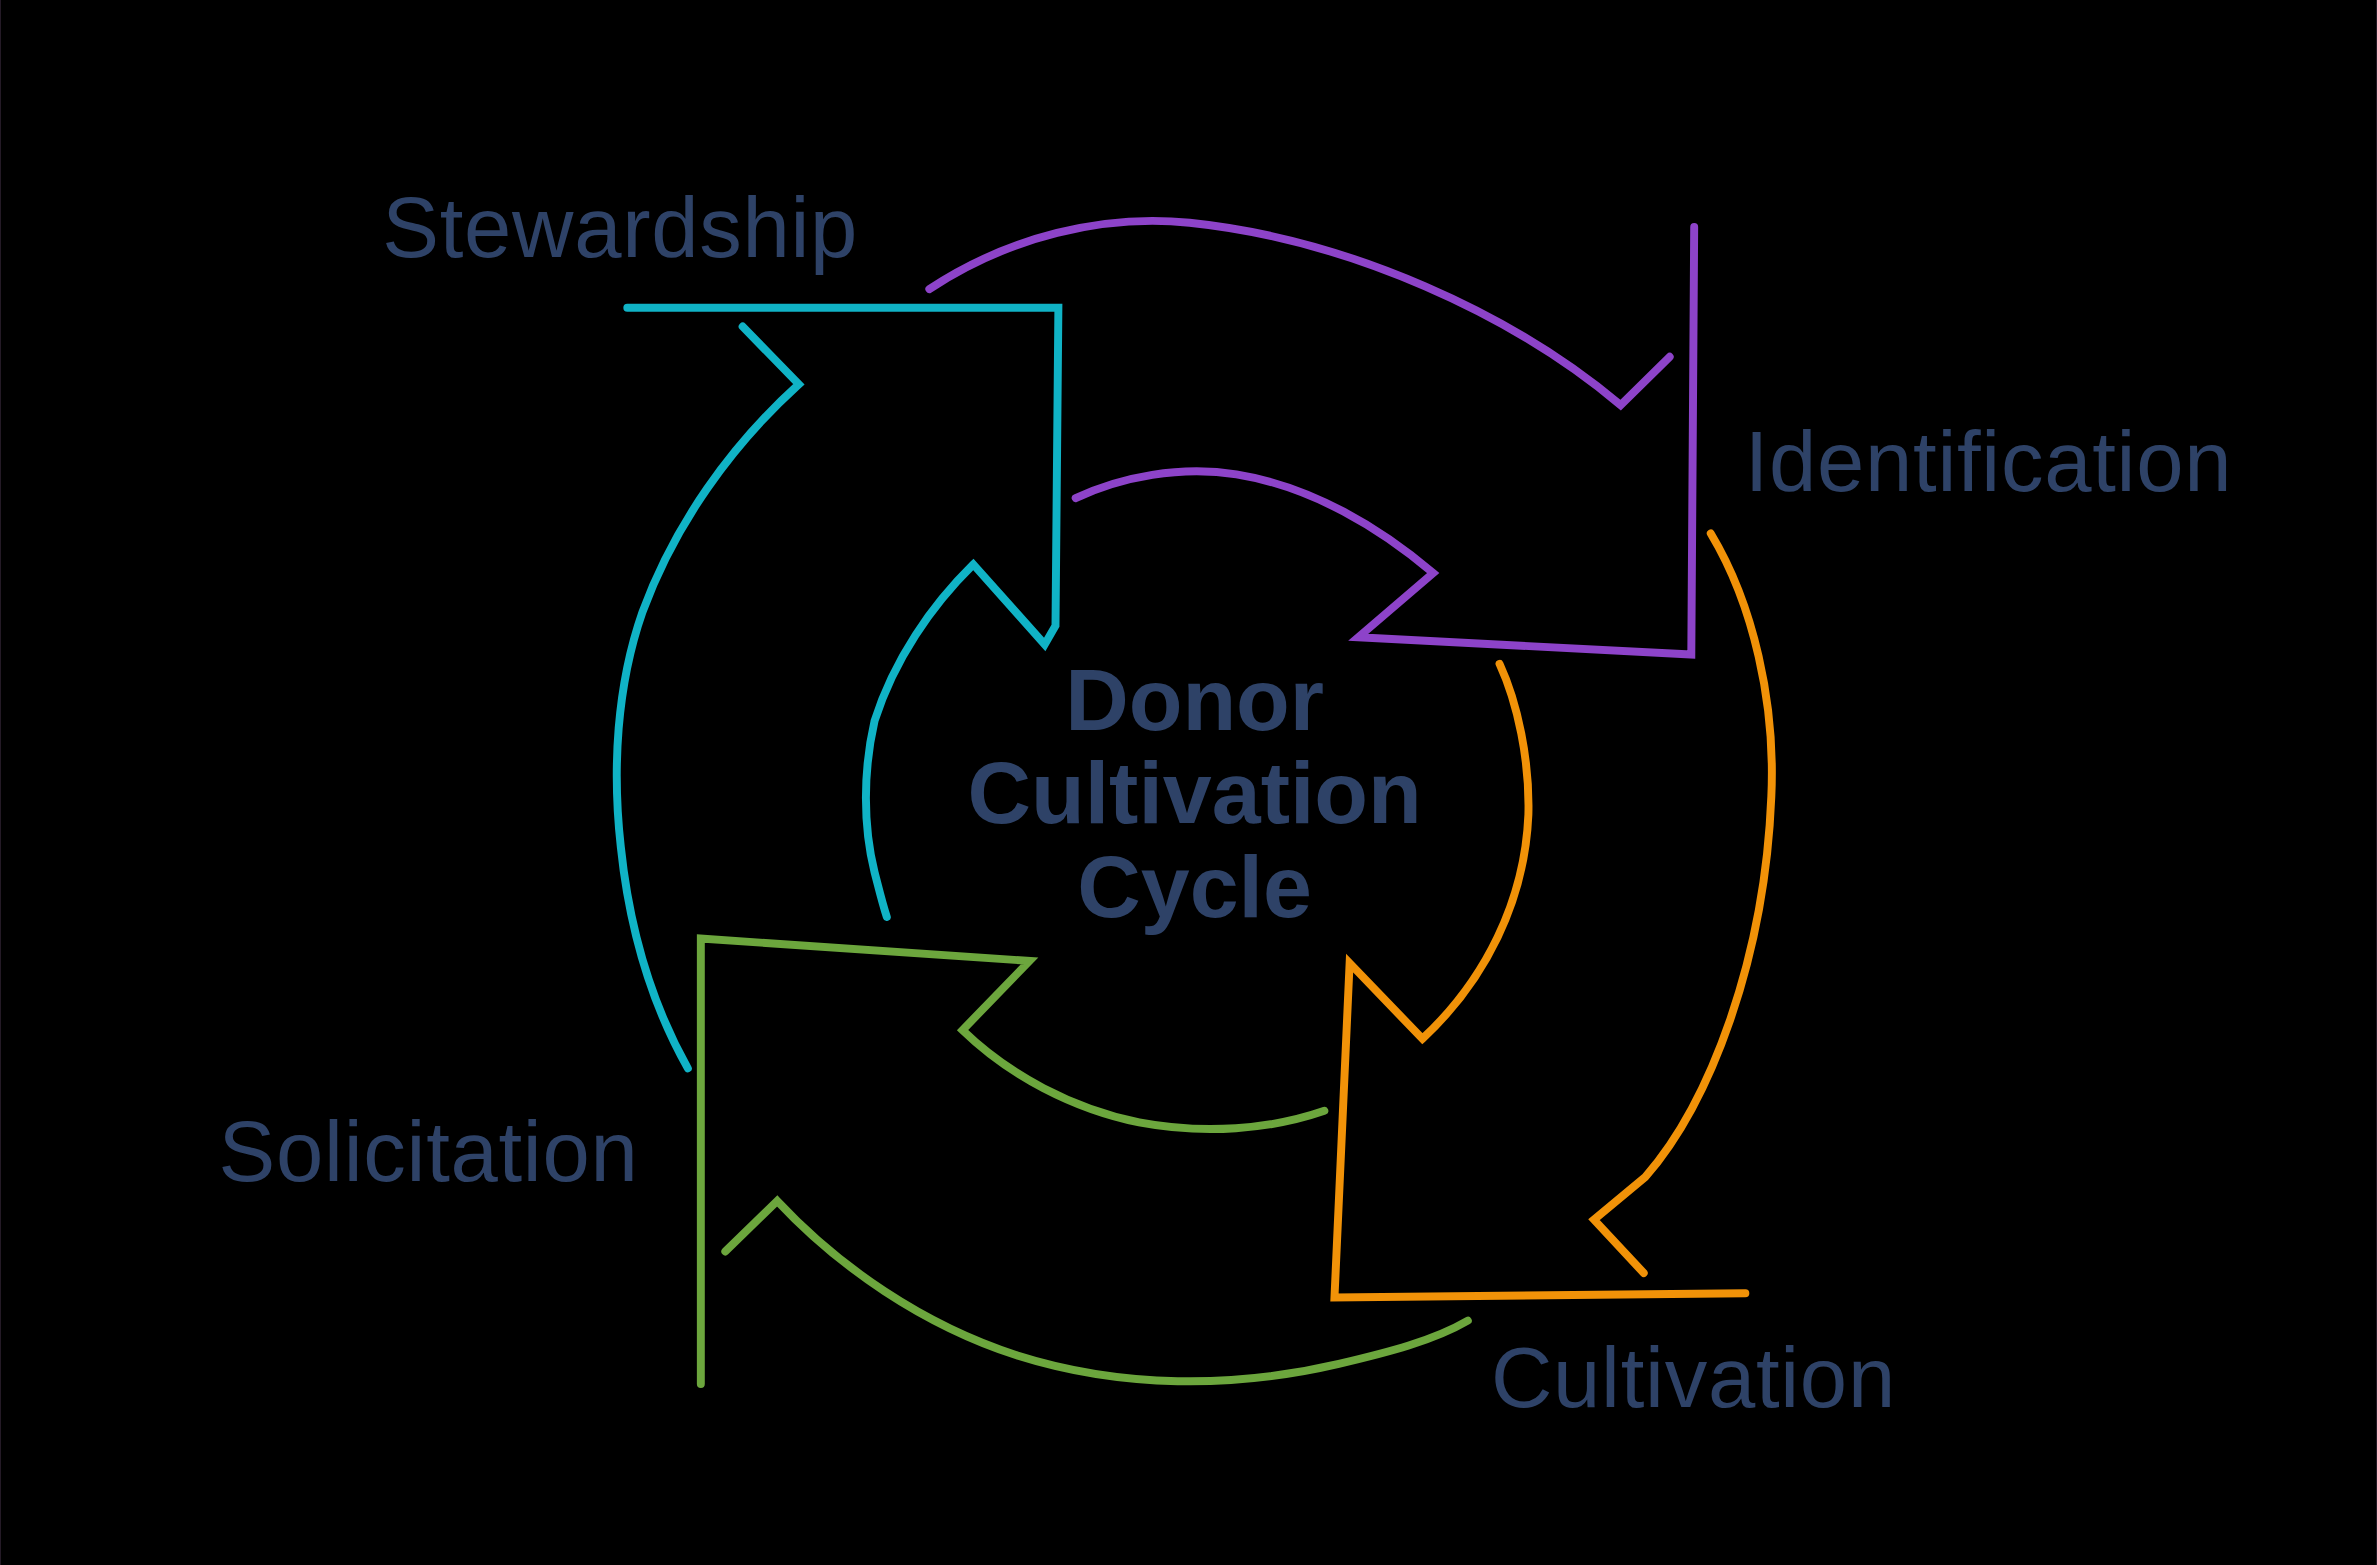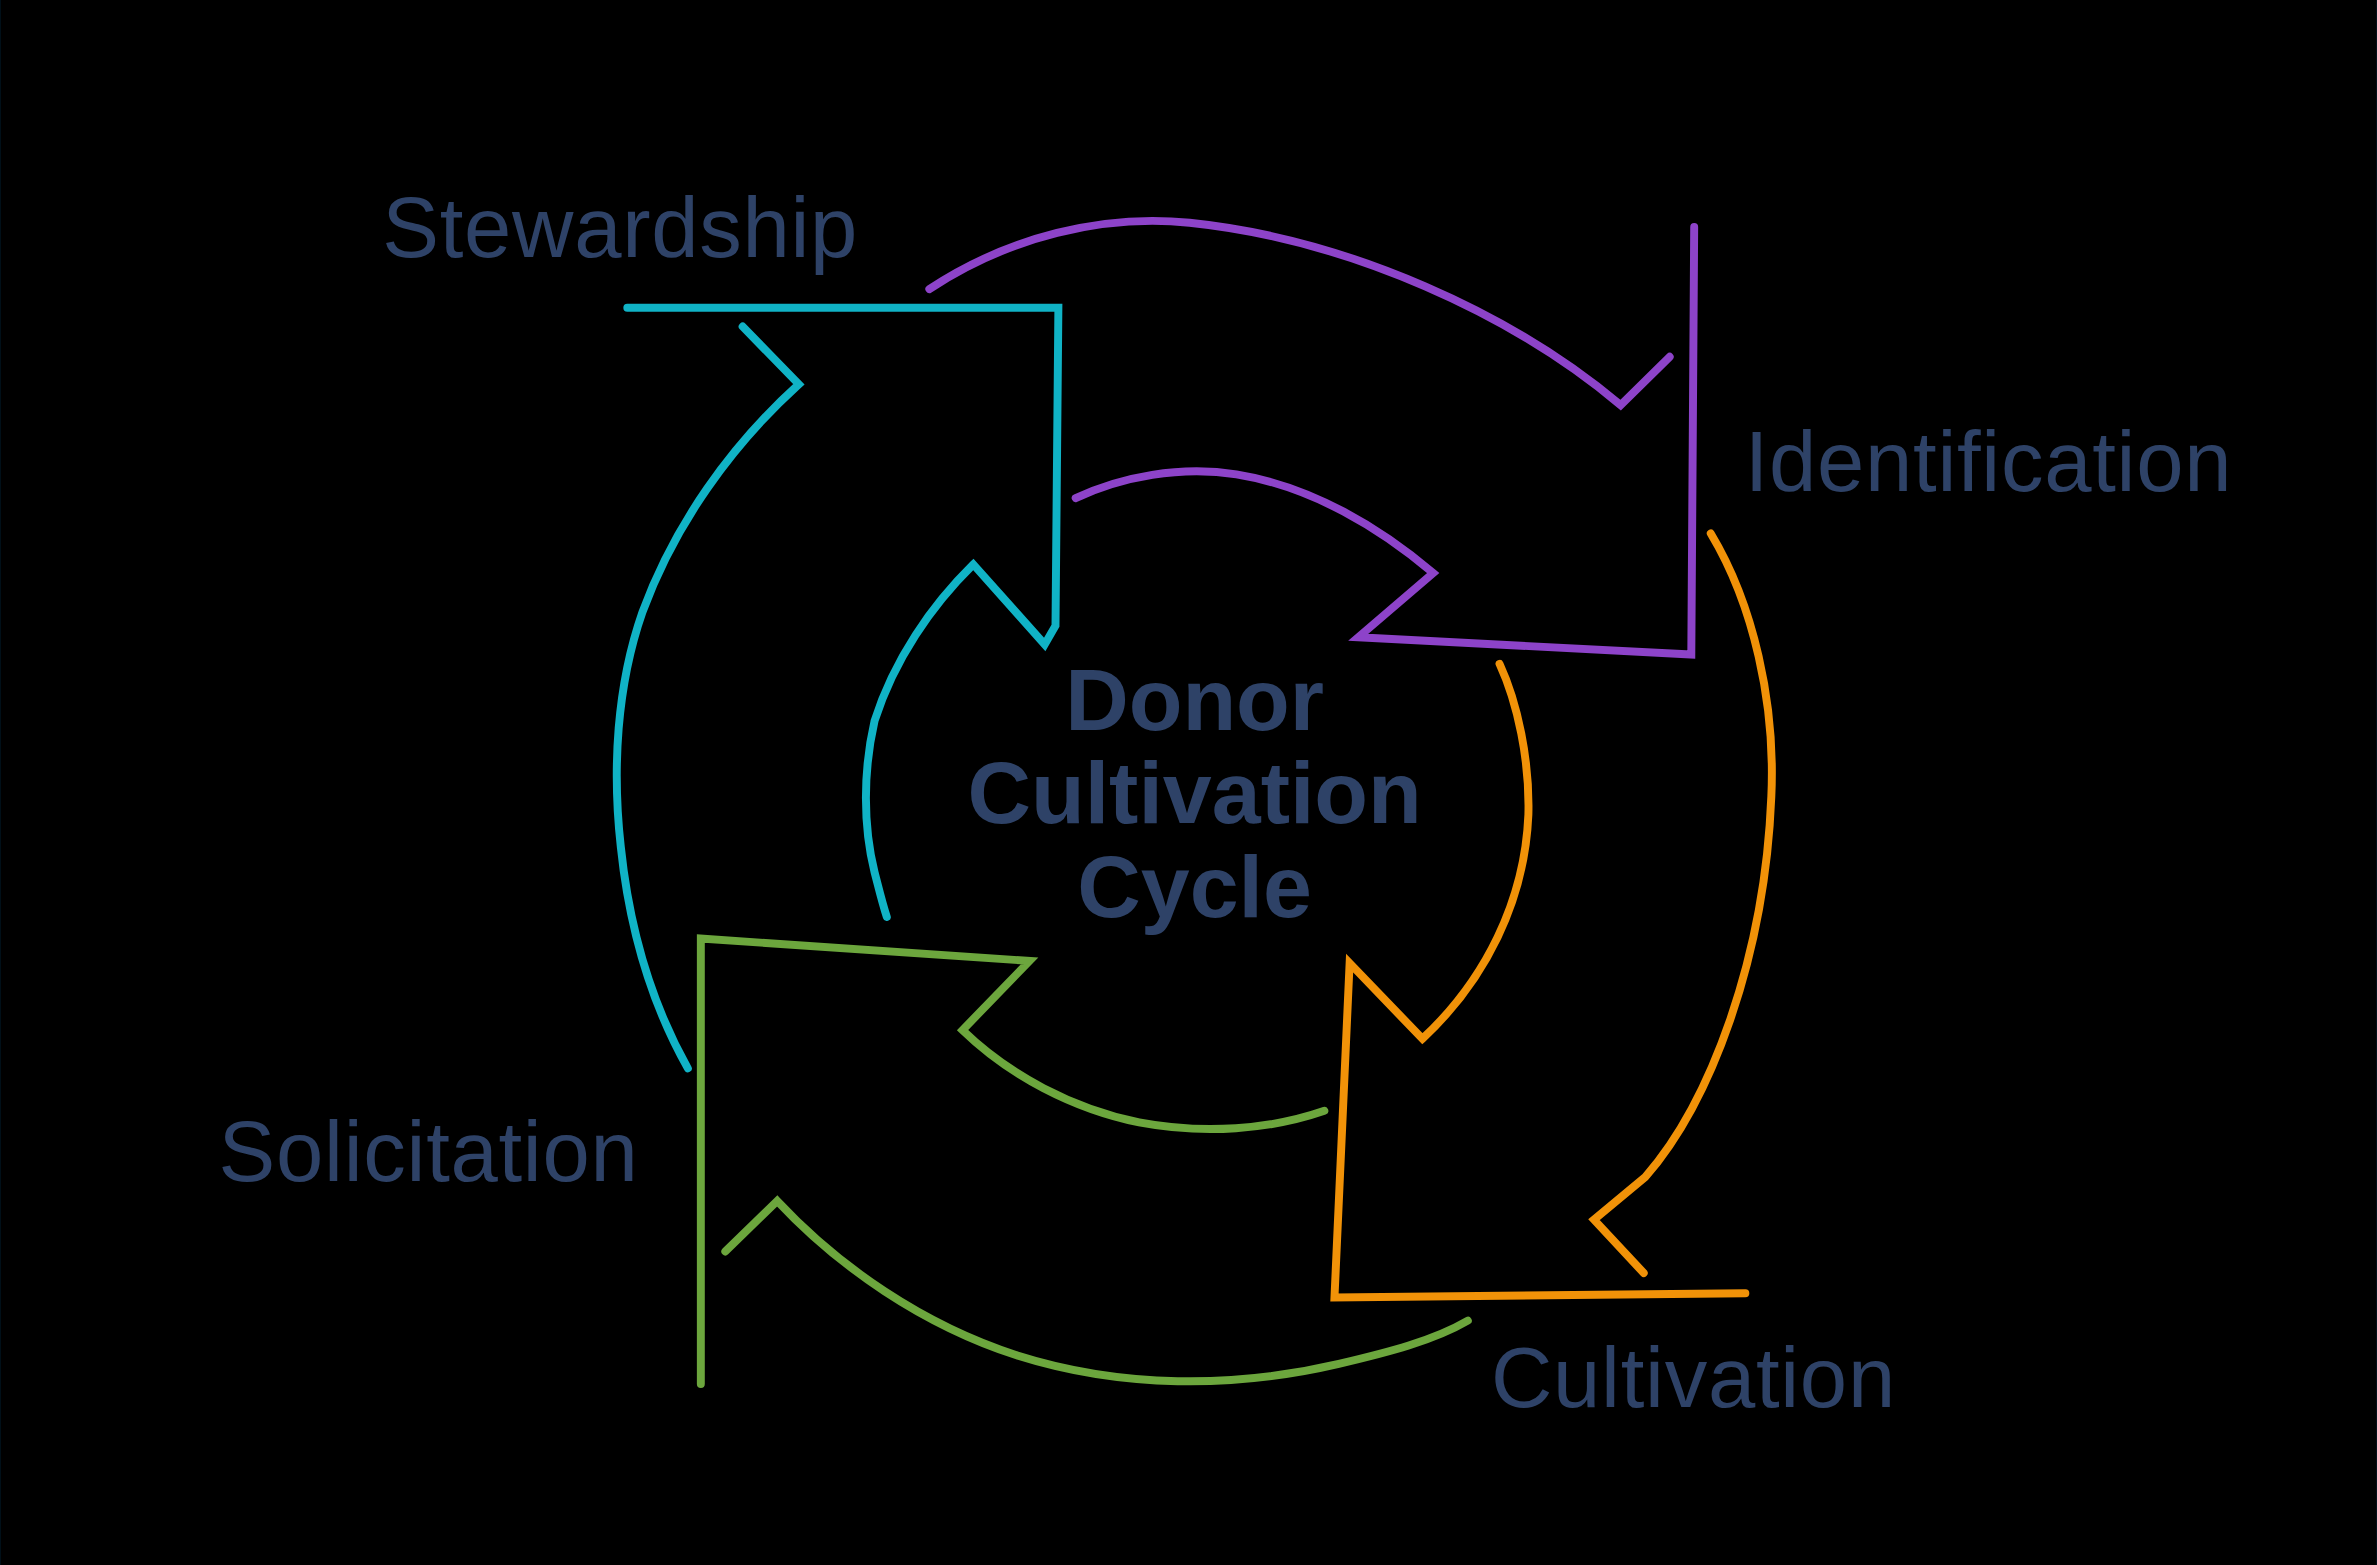--- a/index.html
+++ b/index.html
@@ -8,21 +8,21 @@
     height: 100%;
     background: #000000;
     overflow: hidden;
   }
   .diagram-wrap {
     width: 100vw;
     height: 100vh;
     display: flex;
     align-items: center;
     justify-content: center;
-    background: #0369a1;
+    background: #f0abfc;
   }
   svg {
     display: block;
     width: 100vw;
     height: 100vh;
   }
   .arrow-path {
     fill: none;
     stroke-width: 11;
     stroke-linecap: round;

